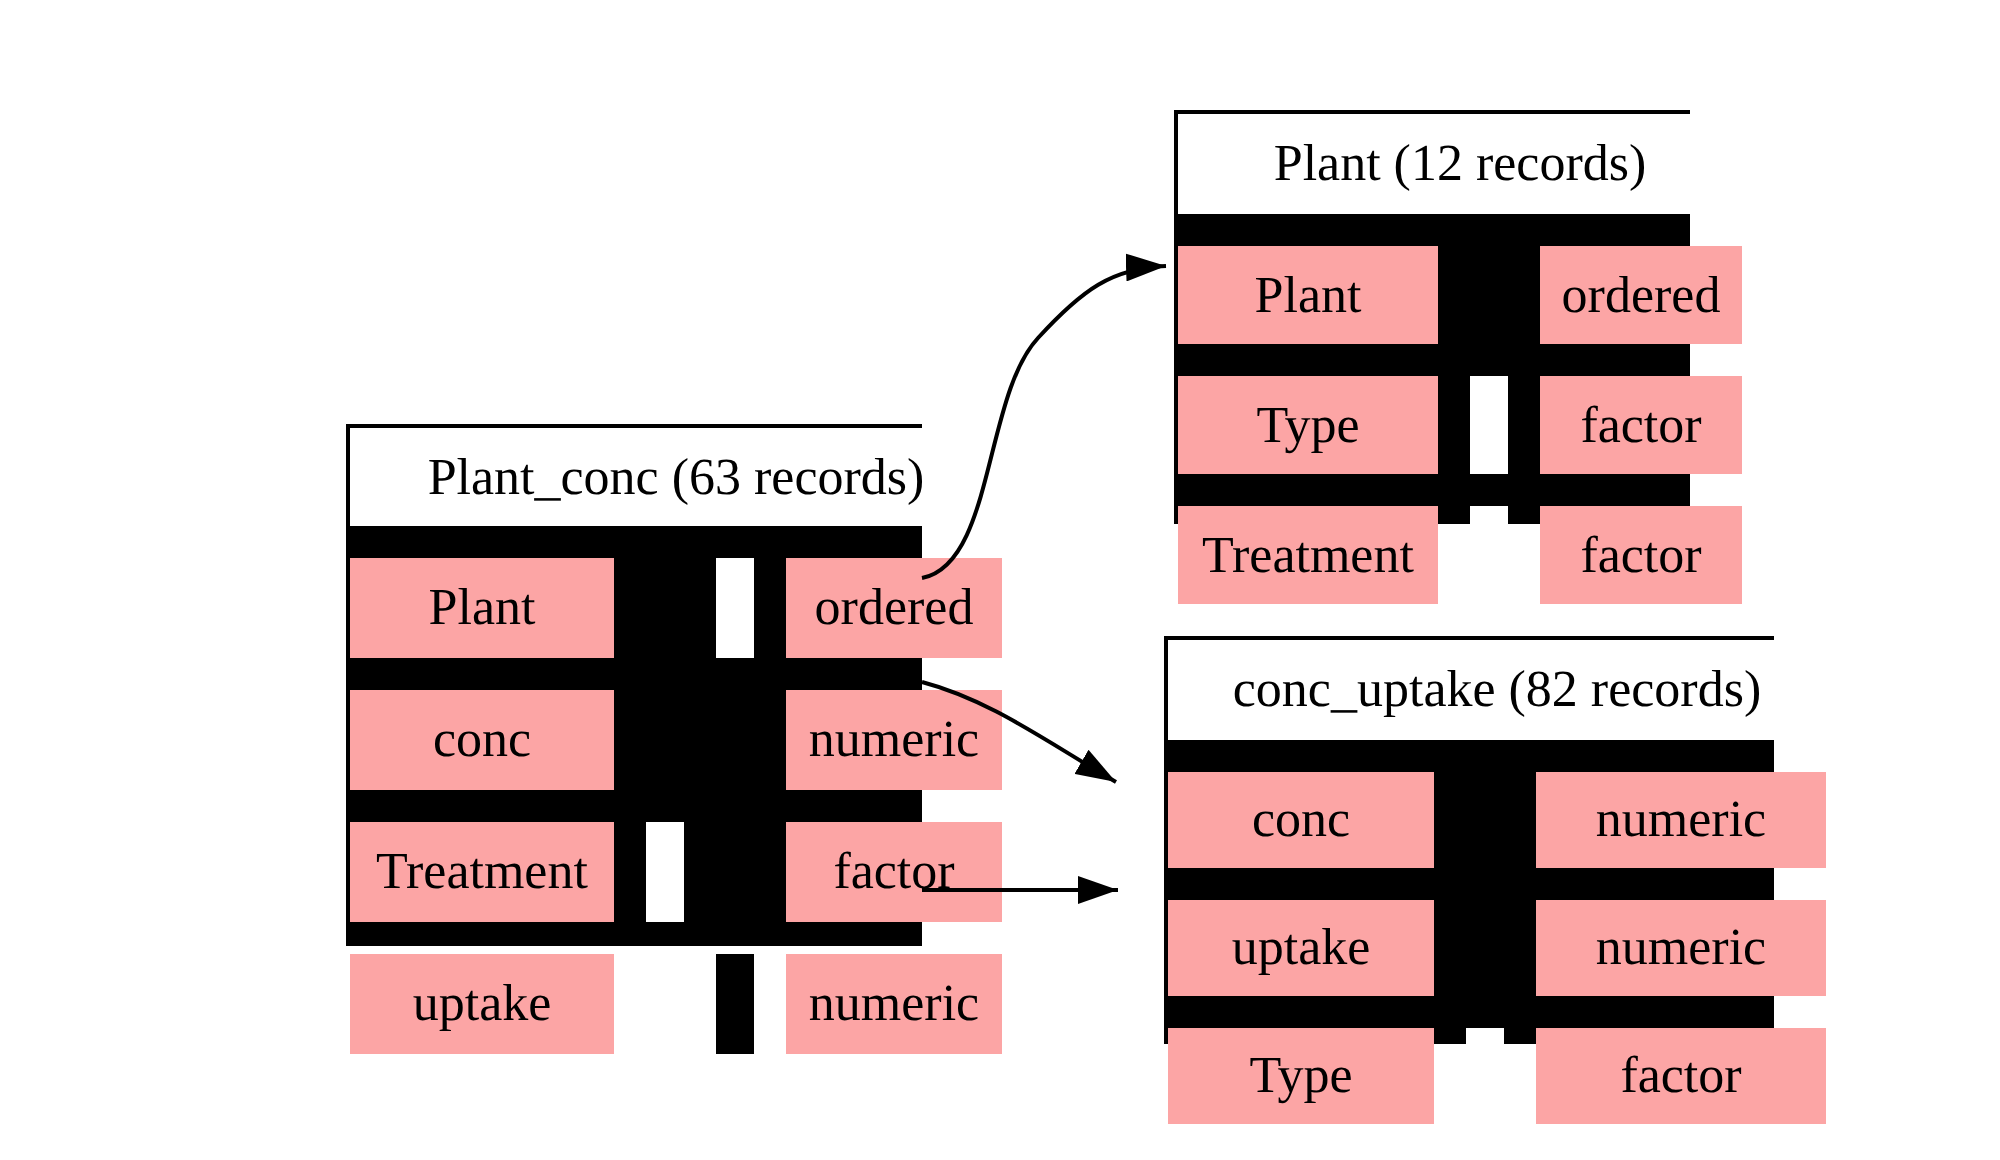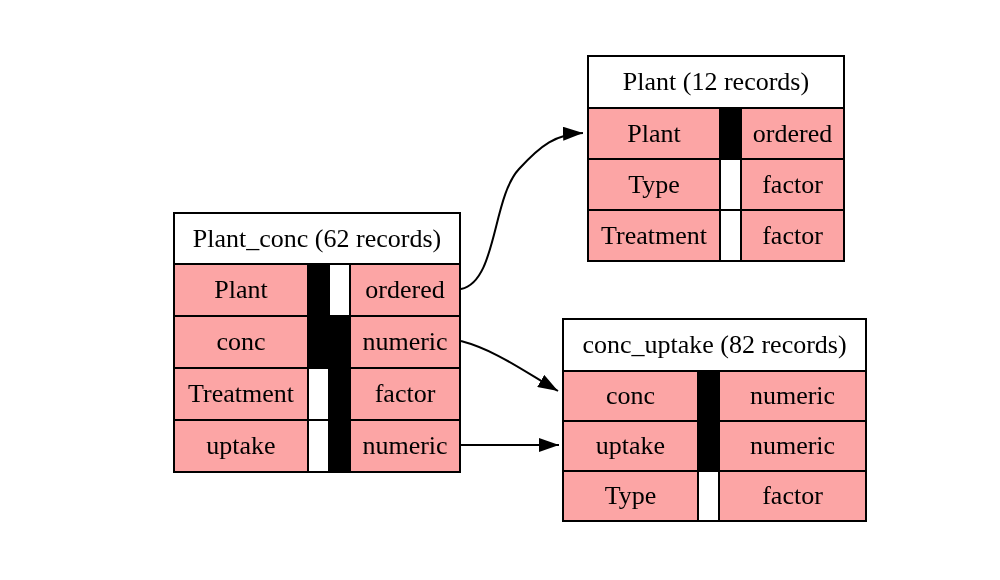--- a/index.html
+++ b/index.html
@@ -10,21 +10,21 @@
     font-family:"Liberation Serif","DejaVu Serif",serif;
     color:#000000;
     overflow:hidden;
   }
   .dtable{
     position:absolute;
     box-sizing:border-box;
     border:2px solid #000;
     background:#000;           
     display:grid;
-    gap:2px;
+    gap:16px;
   }
   .dtable .title{
     grid-column:1 / -1;
     background:#fff;
     display:flex;align-items:center;justify-content:center;
     font-size:26px;
     white-space:nowrap;
   }
   .cell{
     background:#fca5a5;
@@ -38,33 +38,33 @@
     left:173px;top:212px;width:288px;height:261px;
     grid-template-columns:132px 19px 19px 108px;
     grid-template-rows:49px 50px 50px 50px 50px;
   }
   #t-plant{
     left:587px;top:55px;width:258px;height:207px;
     grid-template-columns:130px 19px 101px;
     grid-template-rows:50px 49px 49px 49px;
   }
   #t-conc-uptake{
-    left:562px;top:318px;width:305px;height:204px;
+    left:582px;top:318px;width:305px;height:204px;
     grid-template-columns:133px 19px 145px;
     grid-template-rows:50px 48px 48px 48px;
   }
   #edges{position:absolute;left:0;top:0;pointer-events:none;}
 </style>
 </head>
 <body>
 
 <div id="canvas">
 
   <div class="dtable" id="t-plant-conc">
-    <div class="title">Plant_conc (62 records)</div>
+    <div class="title">Plant_conc (63 records)</div>
 
     <div class="cell name">Plant</div>
     <div class="cell keybar filled"></div>
     <div class="cell keybar"></div>
     <div class="cell type">ordered</div>
 
     <div class="cell name">conc</div>
     <div class="cell keybar filled"></div>
     <div class="cell keybar filled"></div>
     <div class="cell type">numeric</div>

